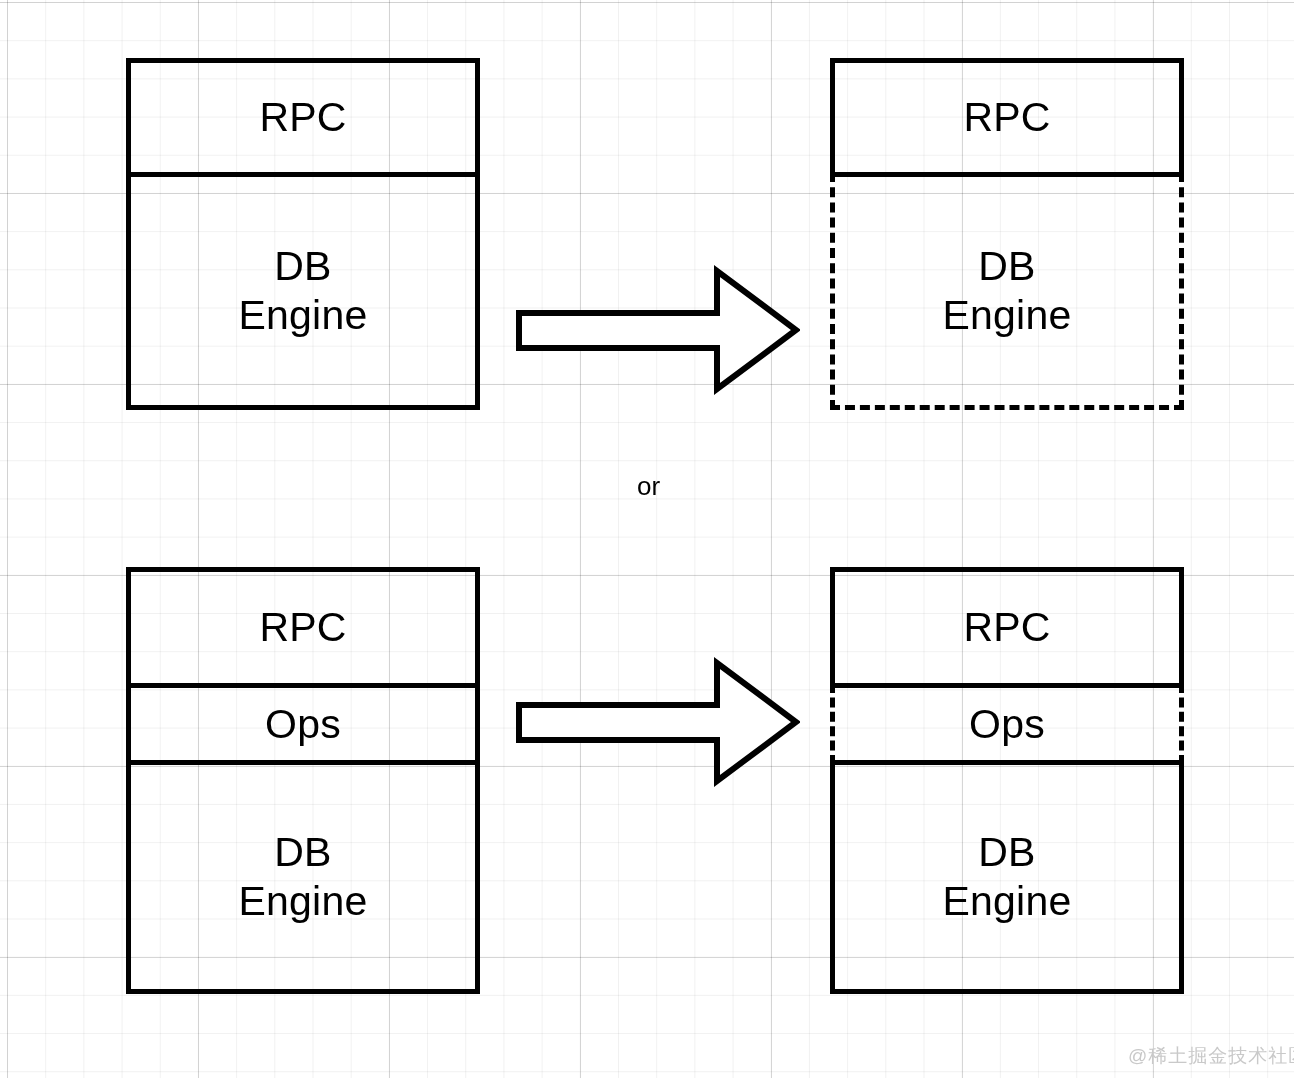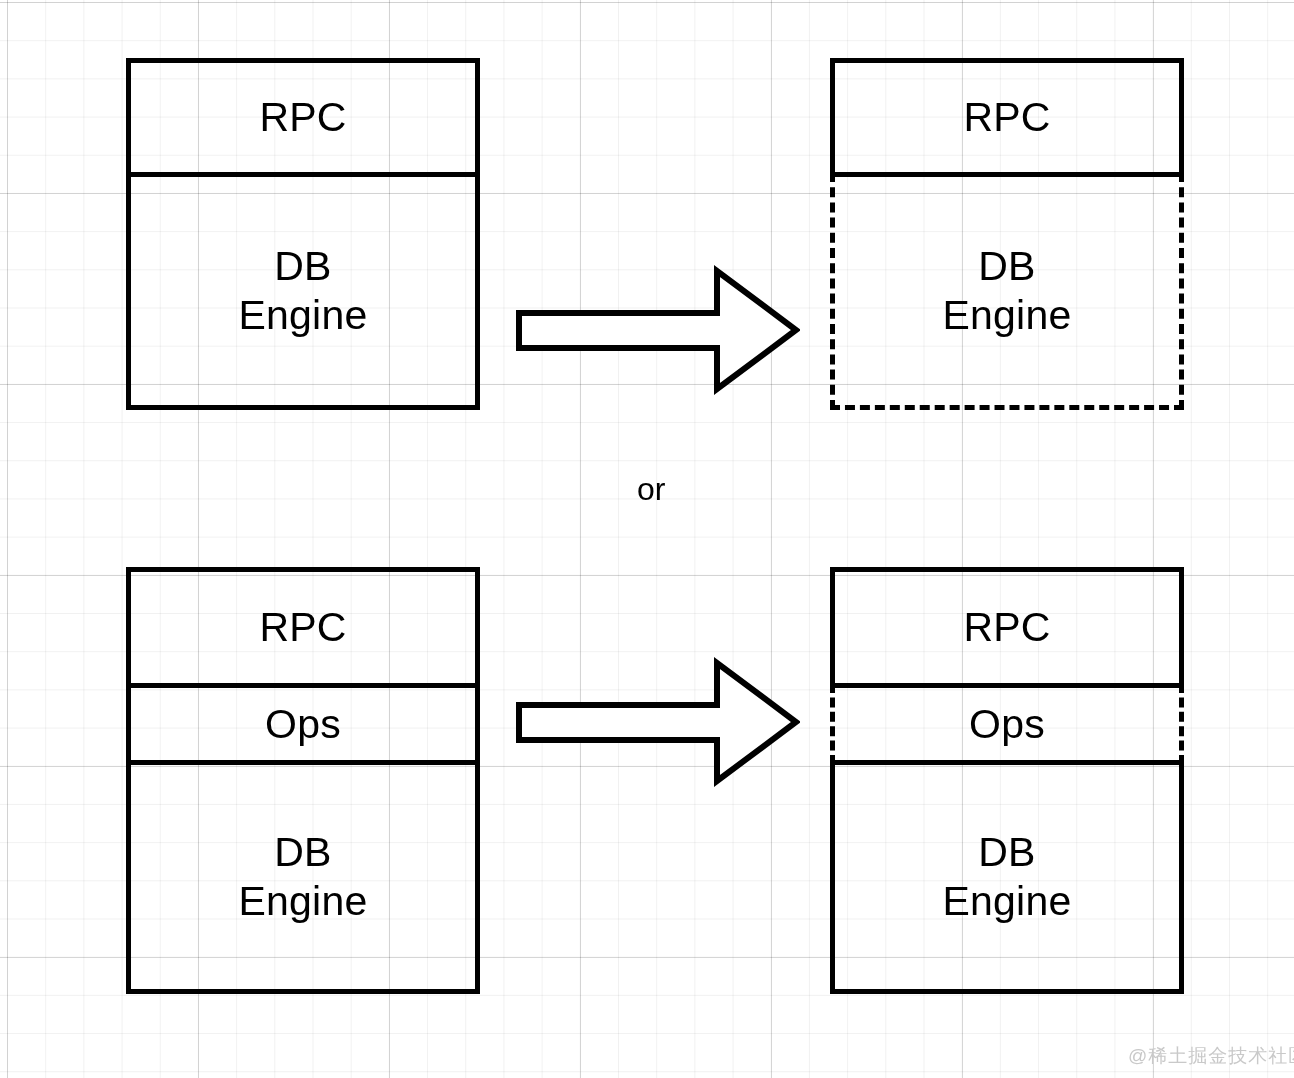--- a/index.html
+++ b/index.html
@@ -61,21 +61,21 @@
   
   .arrow {
     position: absolute;
     pointer-events: none;
   }
 
   
   .or-label {
     position: absolute;
     color: #000000;
-    font-size: 32px;
+    font-size: 26px;
     line-height: 1;
   }
   .watermark {
     position: absolute;
     color: #c9c9c9;
     font-size: 19px;
     line-height: 1;
     letter-spacing: 1px;
     white-space: nowrap;
   }

